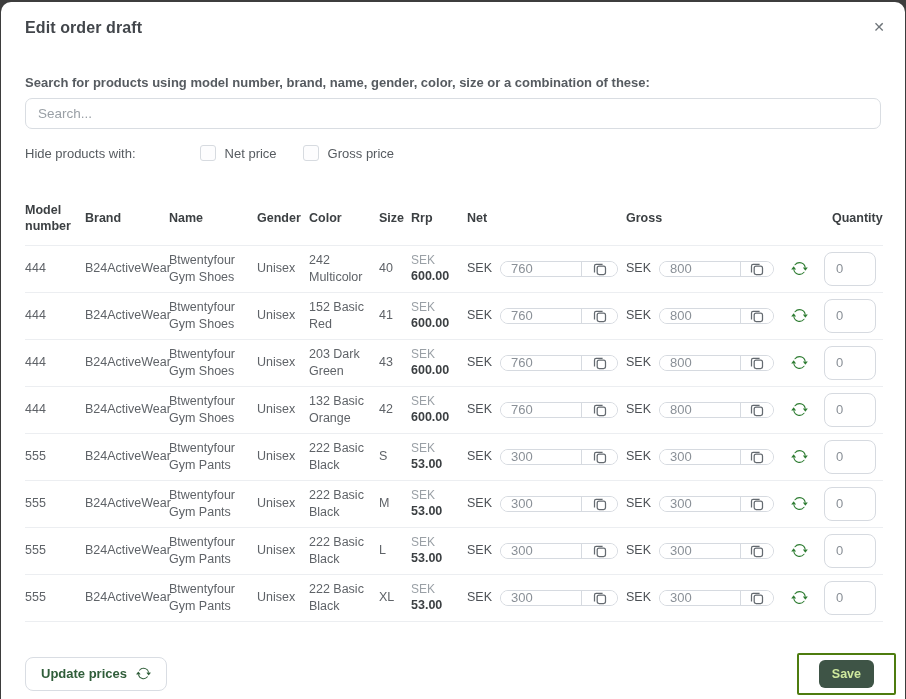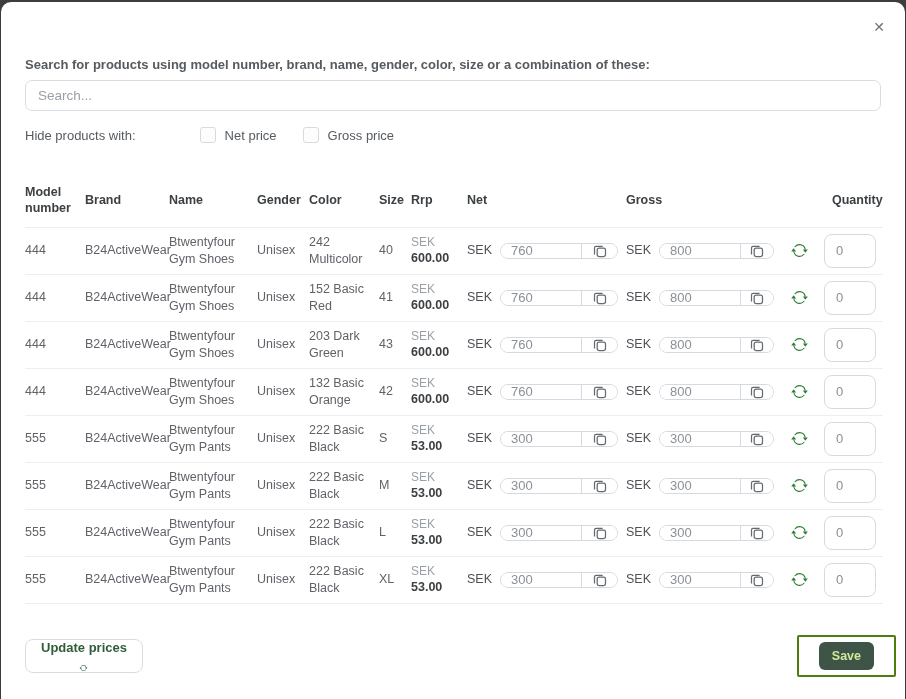--- a/index.html
+++ b/index.html
@@ -76,21 +76,20 @@
     font-family: "Liberation Sans", sans-serif;
   }
   .td-qty { padding-left: 8px; }
   .footer { margin-top: 31px; display: flex; align-items: center; justify-content: space-between; }
   .update-btn {
     display: inline-flex; align-items: center; gap: 9px;
     height: 34px; padding: 0 15px;
     background: #fff; border: 1px solid #d9dde3; border-radius: 8px;
     font-size: 13px; font-weight: 700; color: #2f5d39; cursor: pointer;
     font-family: "Liberation Sans", sans-serif;
-    flex-direction: column;
   }
   .update-btn svg { width: 15px; height: 15px; }
   .save-annotation {
     border: 2px solid #4d7c0f; border-radius: 2px;
     padding: 5px 20px; margin-right: -15px;
   }
   .save-btn {
     background: #3e5446; color: #cfe99d; border: none; border-radius: 6px;
     padding: 7px 13px; font-size: 12.5px; font-weight: 600; cursor: pointer;
     font-family: "Liberation Sans", sans-serif;
@@ -107,20 +106,21 @@
       <rect x="5.2" y="5.2" width="8.3" height="8.3" rx="1.9" fill="#ffffff" stroke="#646a70" stroke-width="1.25"></rect>
     </g>
     <g id="icon-refresh">
       <path d="M11.534 7h3.932a.25.25 0 0 1 .192.41l-1.966 2.36a.25.25 0 0 1-.384 0l-1.966-2.36a.25.25 0 0 1 .192-.41zm-11 2h3.932a.25.25 0 0 0 .192-.41L2.692 6.23a.25.25 0 0 0-.384 0L.342 8.59A.25.25 0 0 0 .534 9z" fill="currentColor"></path>
       <path d="M8 3c-1.552 0-2.94.707-3.857 1.818a.5.5 0 1 1-.771-.636A6.002 6.002 0 0 1 13.917 7H12.9A5.002 5.002 0 0 0 8 3zM3.1 9a5.002 5.002 0 0 0 8.757 2.182.5.5 0 1 1 .771.636A6.002 6.002 0 0 1 2.083 9H3.1z" fill="currentColor"></path>
     </g>
   </defs>
 </svg>
 
 <div class="modal">
+  <div class="modal-title">Edit order draft</div>
   <button class="close-btn">✕</button>
 
   <div class="search-label">Search for products using model number, brand, name, gender, color, size or a combination of these:</div>
   <input class="search-input" type="text" placeholder="Search..." style="">
 
   <div class="filters-row">
     <span class="filters-label">Hide products with:</span>
     <span class="checkbox-group">
       <input type="checkbox" class="checkbox" style="">
       <span>Net price</span>

